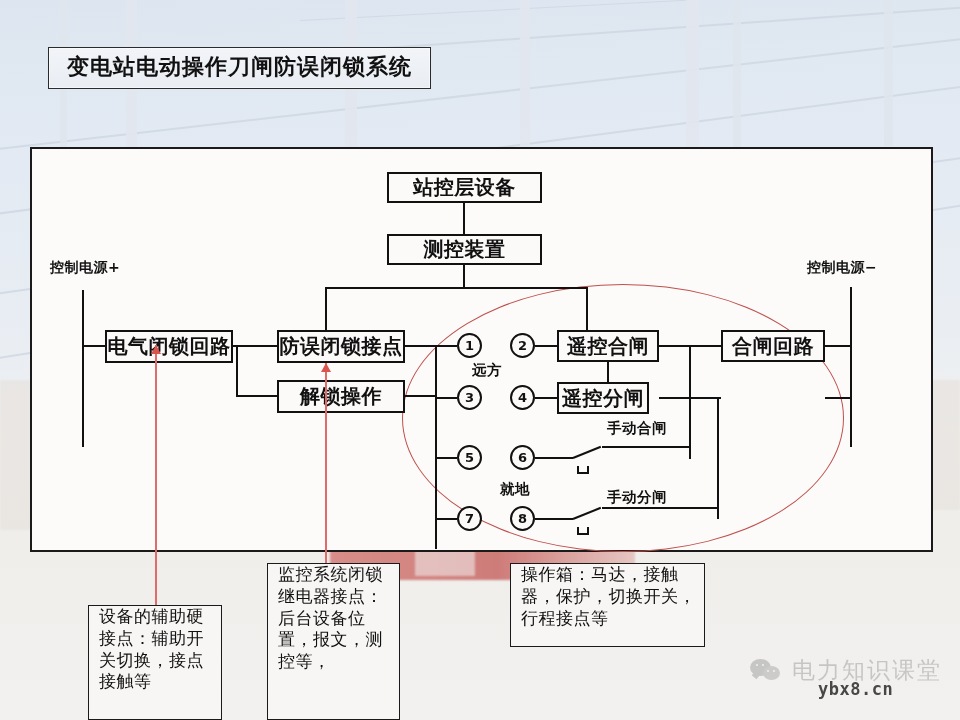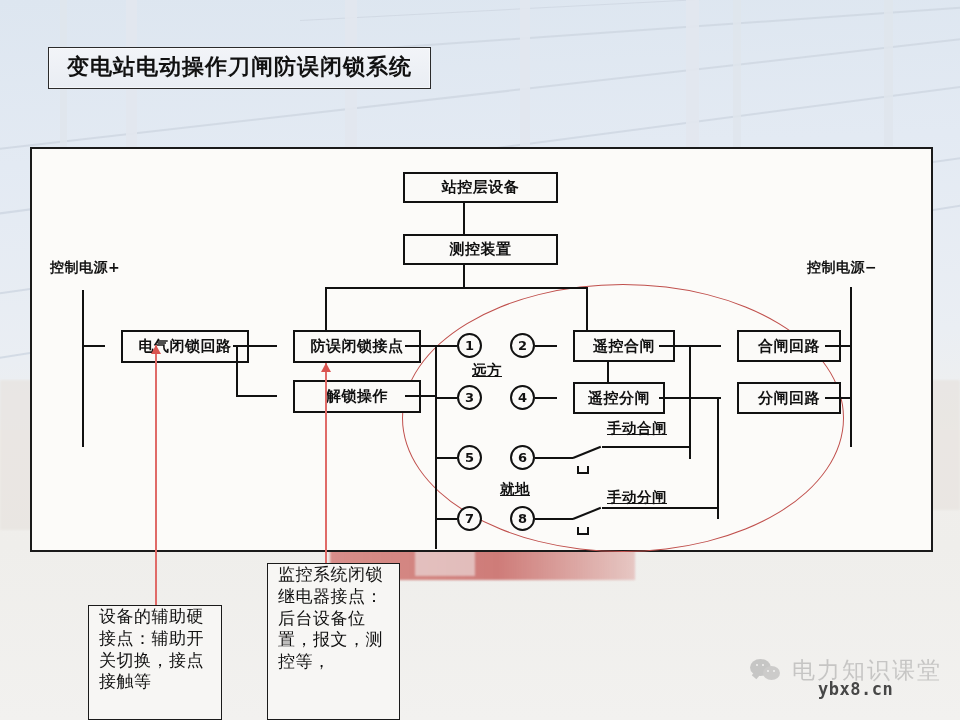--- a/index.html
+++ b/index.html
@@ -53,38 +53,38 @@
   }
   .canvas{position:absolute;inset:0;}
 
   
   .dbox{
     position:absolute;border:2.2px solid #111;background:#fbfaf8;
     display:flex;align-items:center;justify-content:center;
     font-size:14.5px;font-weight:bold;color:#111;letter-spacing:.5px;
     white-space:nowrap;box-sizing:border-box;
   }
-  .dbox.big{font-size:15px;margin-left:16px;}
+  .dbox.big{font-size:20px;}
 
   
   .ln{position:absolute;background:#111;}
   .lnh{height:2.2px;}
   .lnv{width:2.2px;}
 
   
   .circ{
     position:absolute;width:25px;height:25px;border-radius:50%;
     border:2.2px solid #111;background:#fbfaf8;
     display:flex;align-items:center;justify-content:center;
     font-size:13px;font-weight:bold;color:#111;box-sizing:border-box;
   }
 
   .dlabel{
     position:absolute;font-size:14.5px;font-weight:bold;color:#111;
-    white-space:nowrap;letter-spacing:.5px;text-decoration:underline;
+    white-space:nowrap;letter-spacing:.5px;
   }
   .plabel{
     position:absolute;font-size:14px;font-weight:bold;color:#111;
     white-space:nowrap;letter-spacing:.5px;
   }
 
   
   .ellipse{
     position:absolute;border:1.6px solid #c0504d;border-radius:50%;
     background:transparent;pointer-events:none;
@@ -244,21 +244,20 @@
         <div class="blade"></div>
         <div class="ua"></div>
         <div class="ub"></div>
         <div class="uc"></div>
       </div>
       <div class="ln lnh" style="left:570px;top:358px;width:116px;"></div>
 
       <div class="ln lnh" style="left:657px;top:196px;width:32px;"></div>
       <div class="dbox big" style="left:689px;top:181px;width:104px;height:32px;">合闸回路</div>
       <div class="ln lnh" style="left:685px;top:248px;width:4px;"></div>
-      <div class="dbox big" style="left:689px;top:233px;width:104px;height:32px;">分闸回路</div>
 
       <div class="ln lnh" style="left:793px;top:196px;width:25px;"></div>
       <div class="ln lnh" style="left:793px;top:248px;width:25px;"></div>
       <div class="ln lnv" style="left:818px;top:138px;height:160px;"></div>
       <div class="plabel" style="left:775px;top:110px;">控制电源−</div>
 
     </div>
   </div>
 
   <div class="arrow" style="left:155px;top:345px;height:263px;">
@@ -268,20 +267,21 @@
 
   <div class="arrow" style="left:325px;top:363px;height:204px;">
     <div class="shaft" style="height:204px;"></div>
     <div class="head"></div>
   </div>
 
   <div class="note" style="left:88px;top:605px;width:134px;height:115px;">设备的辅助硬接点：辅助开关切换，接点接触等</div>
 
   <div class="note" style="left:267px;top:563px;width:133px;height:157px;">监控系统闭锁继电器接点：后台设备位置，报文，测控等，</div>
 
+  <div class="note" style="left:510px;top:563px;width:195px;height:84px;">操作箱：马达，接触器，保护，切换开关，行程接点等</div>
 
   <div class="wm">
     <div class="wm-logo">
       <div class="bub b1">
         <div class="tail1"></div>
         <div class="eye" style="left:6px;top:5px;"></div>
         <div class="eye" style="left:12px;top:5px;"></div>
       </div>
       <div class="bub b2">
         <div class="eye" style="left:4px;top:4px;"></div>

